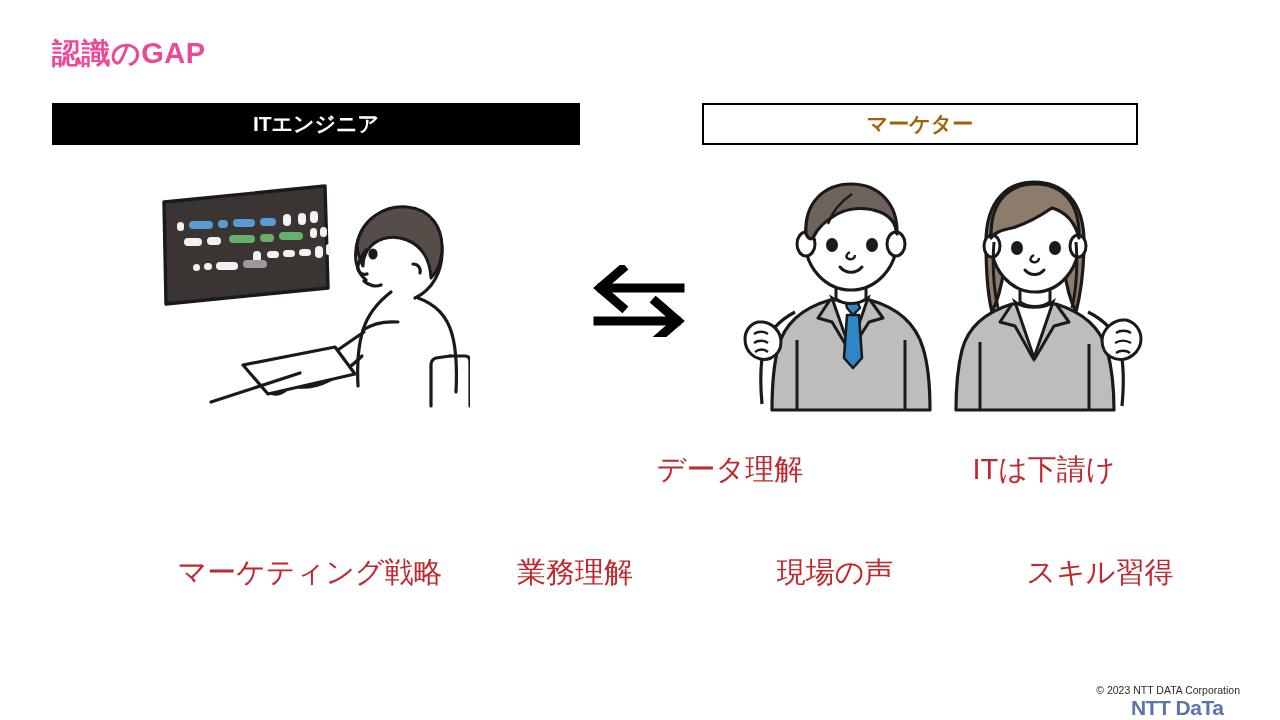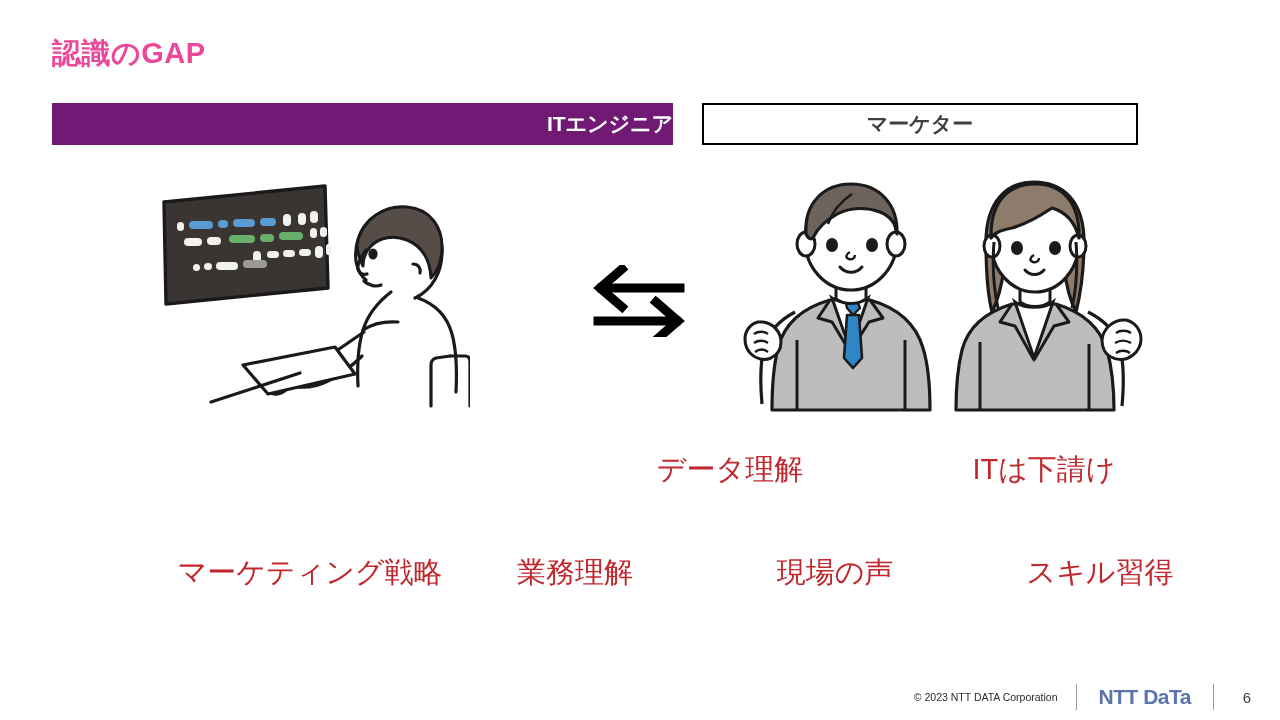--- a/index.html
+++ b/index.html
@@ -37,31 +37,30 @@
     line-height: 42px;
     text-align: center;
     font-size: 21px;
     font-weight: bold;
     box-sizing: border-box;
     white-space: nowrap;
   }
   #banner-engineer {
     left: 52px;
     top: 103px;
-    width: 621px;
-    background: #701a75;
+    width: 528px;
+    background: #000000;
     color: #ffffff;
-    text-align: right;
   }
   #banner-marketer {
     left: 702px;
     top: 103px;
     width: 436px;
     background: #ffffff;
-    color: #404040;
+    color: #a16207;
     border: 2px solid #000000;
     line-height: 38px;
   }
 
   
   .illus {
     position: absolute;
   }
   #illus-engineer { left: 150px; top: 180px; }
   #illus-marketers { left: 740px; top: 172px; }
@@ -94,20 +93,21 @@
   #kw-skill      { left: 1000px;top: 555px; width: 200px; }
 
   
   #footer {
     position: absolute;
     right: 22px;
     bottom: 10px;
     display: flex;
     align-items: center;
     height: 26px;
+    flex-direction: column;
   }
   #copyright {
     font-size: 10.5px;
     color: #2b2b2b;
     padding-right: 18px;
     white-space: nowrap;
   }
   .footer-divider {
     width: 1px;
     height: 26px;

